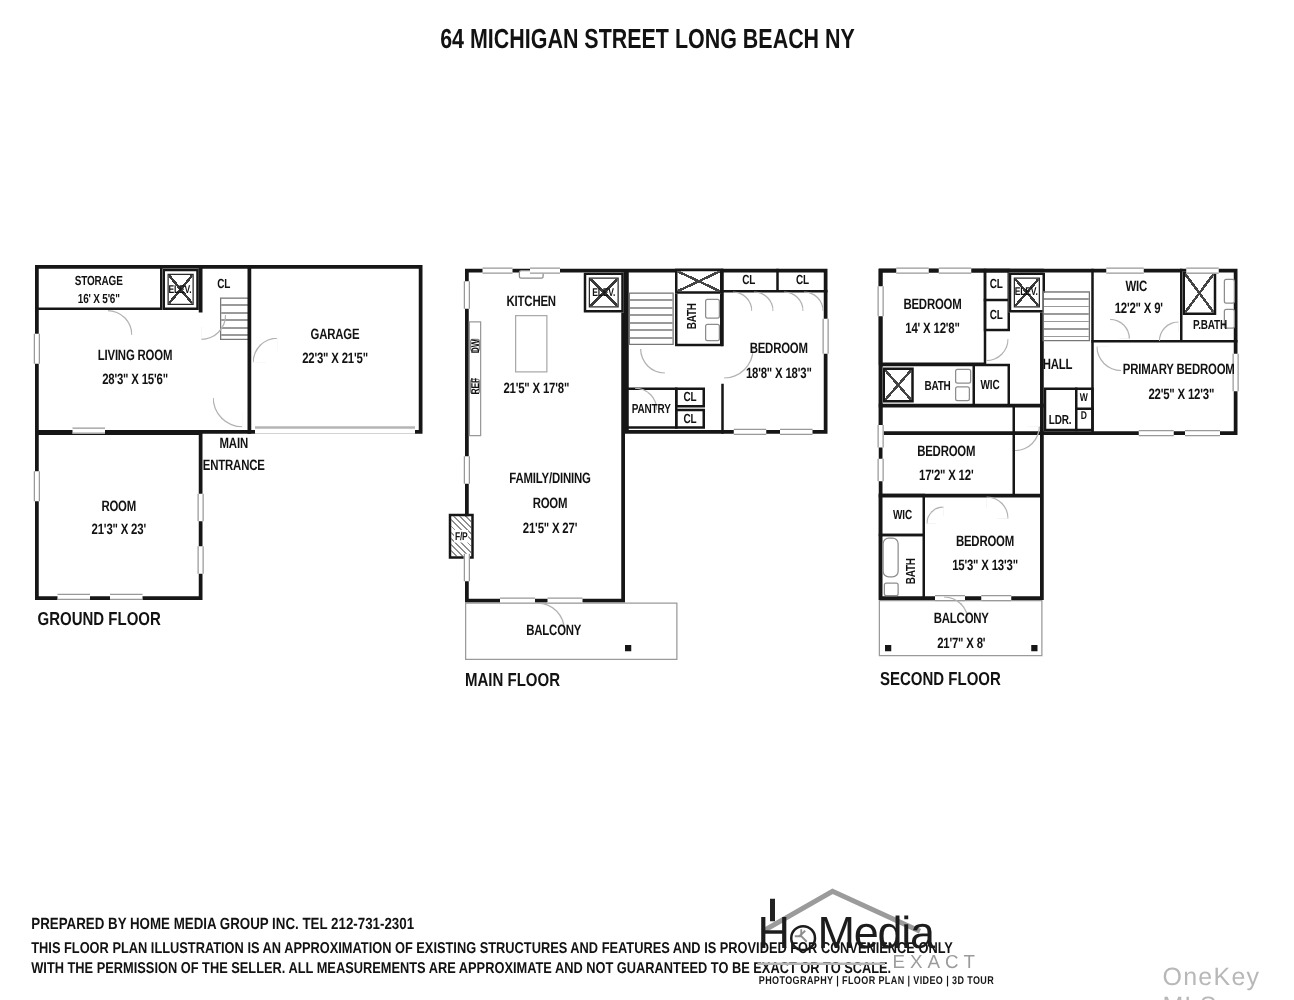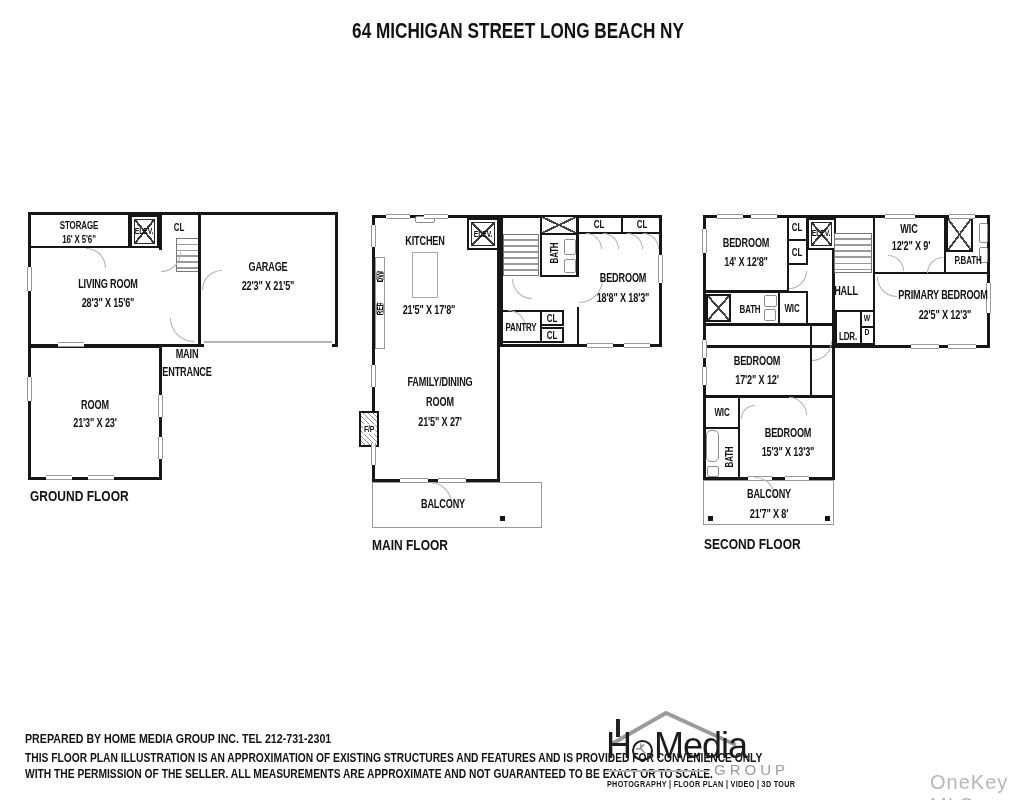--- a/index.html
+++ b/index.html
@@ -265,17 +265,17 @@
           <g stroke="#8d8d8d" stroke-width="1.8" fill="none">
             <path d="M10 3 L10 10 L15.5 15.5"></path>
             <path d="M10 10 L3.5 10"></path>
             <path d="M14 4.5 L8 10"></path>
           </g>
         </svg>
       </span>
       <span>Media</span>
   </div>
   <div class="grp-line"></div>
-  <div class="grp">GROUP</div>
+  <div class="grp">EXACT</div>
   <div class="services">PHOTOGRAPHY  |  FLOOR PLAN  |  VIDEO  |  3D TOUR</div>
 </div>
 
 <div class="watermark">OneKey MLS</div>
 
 </body></html>

